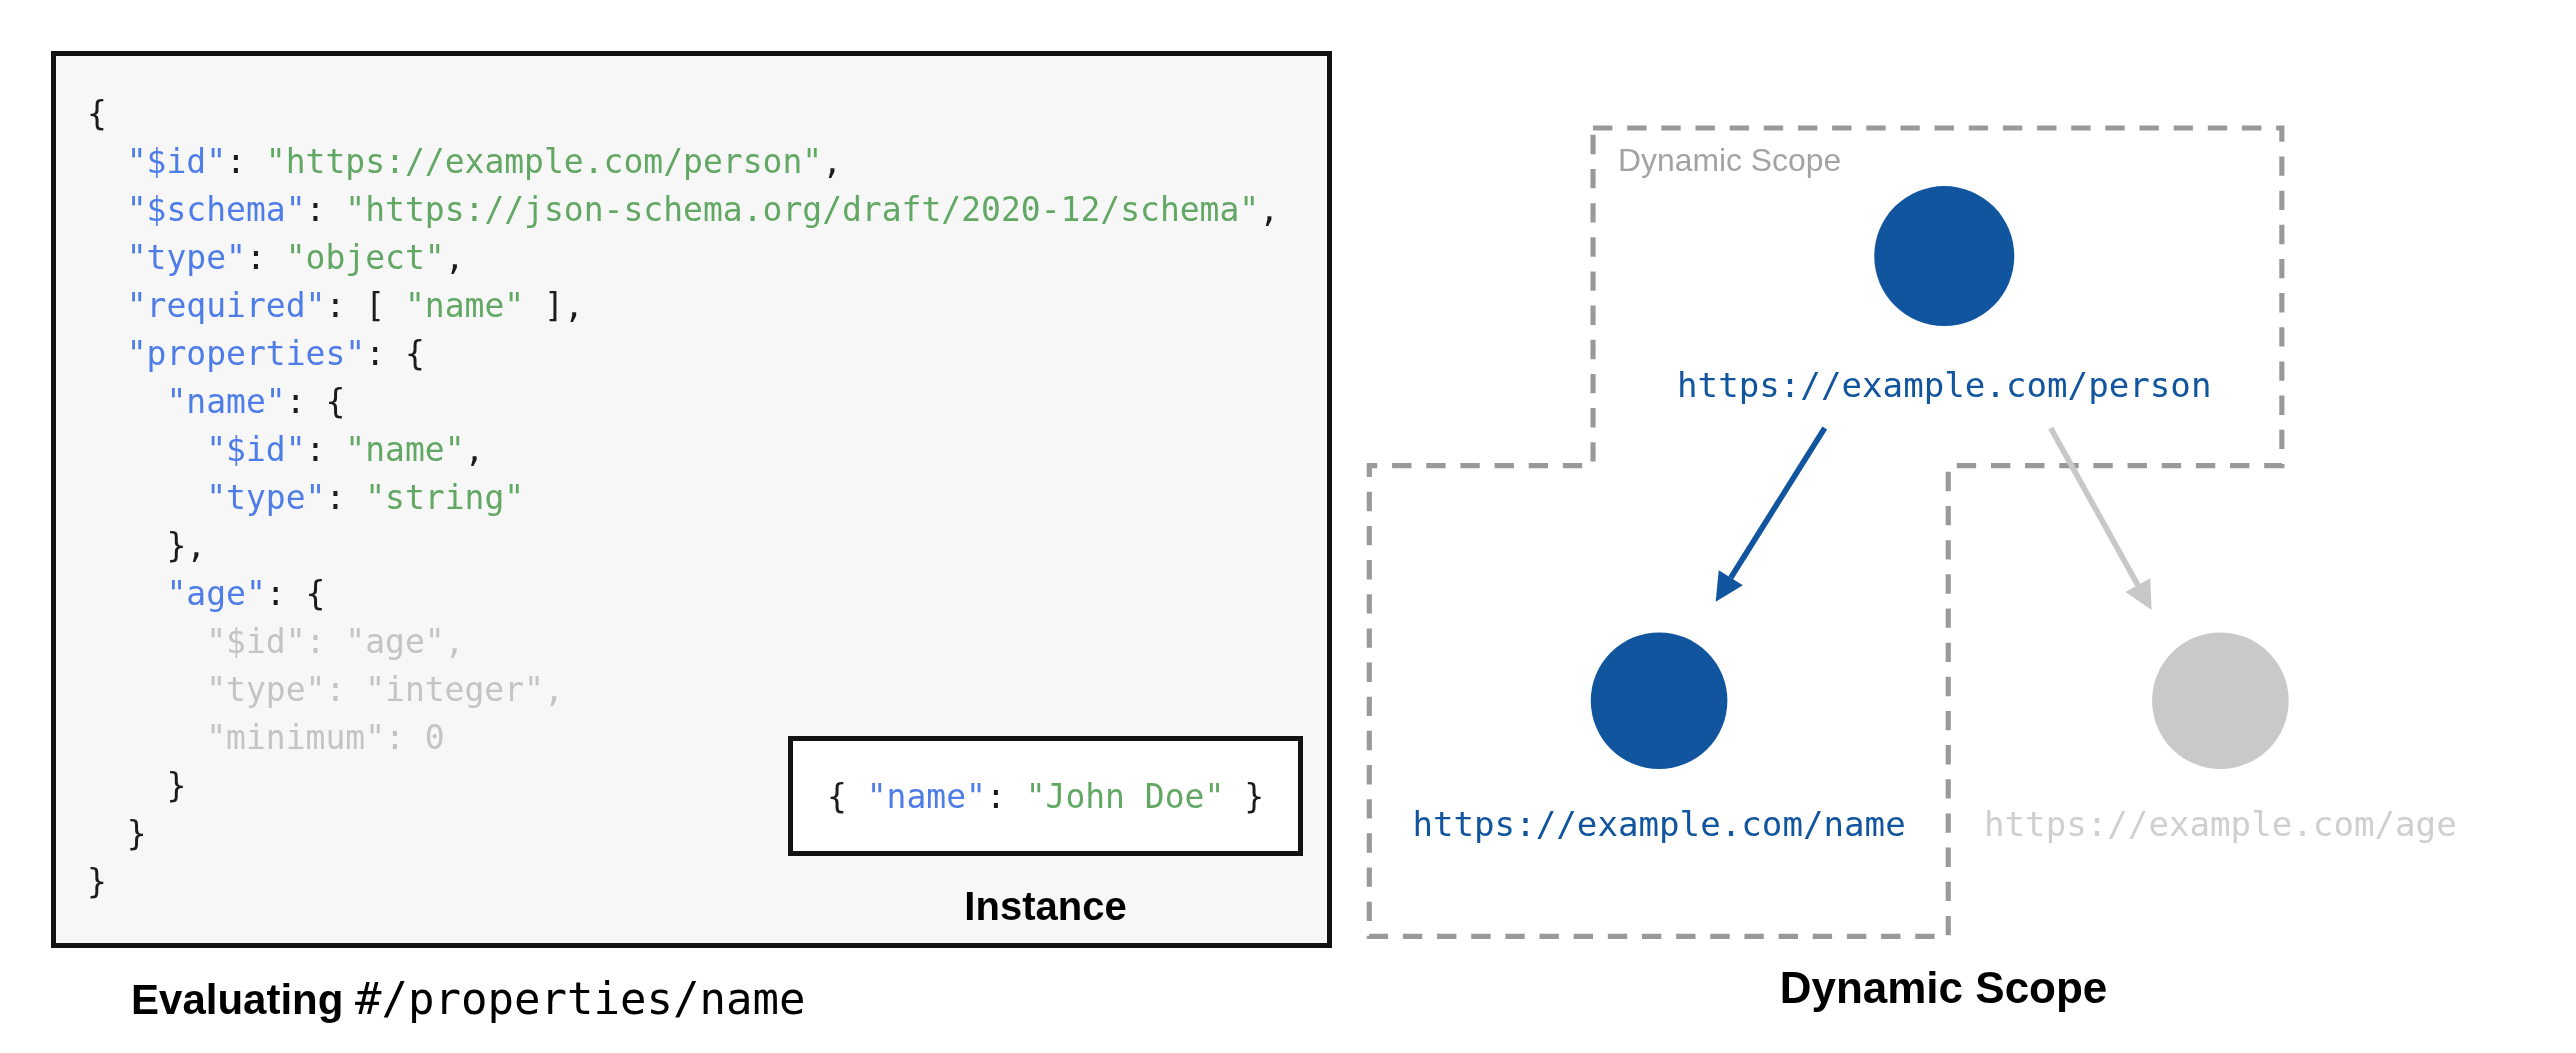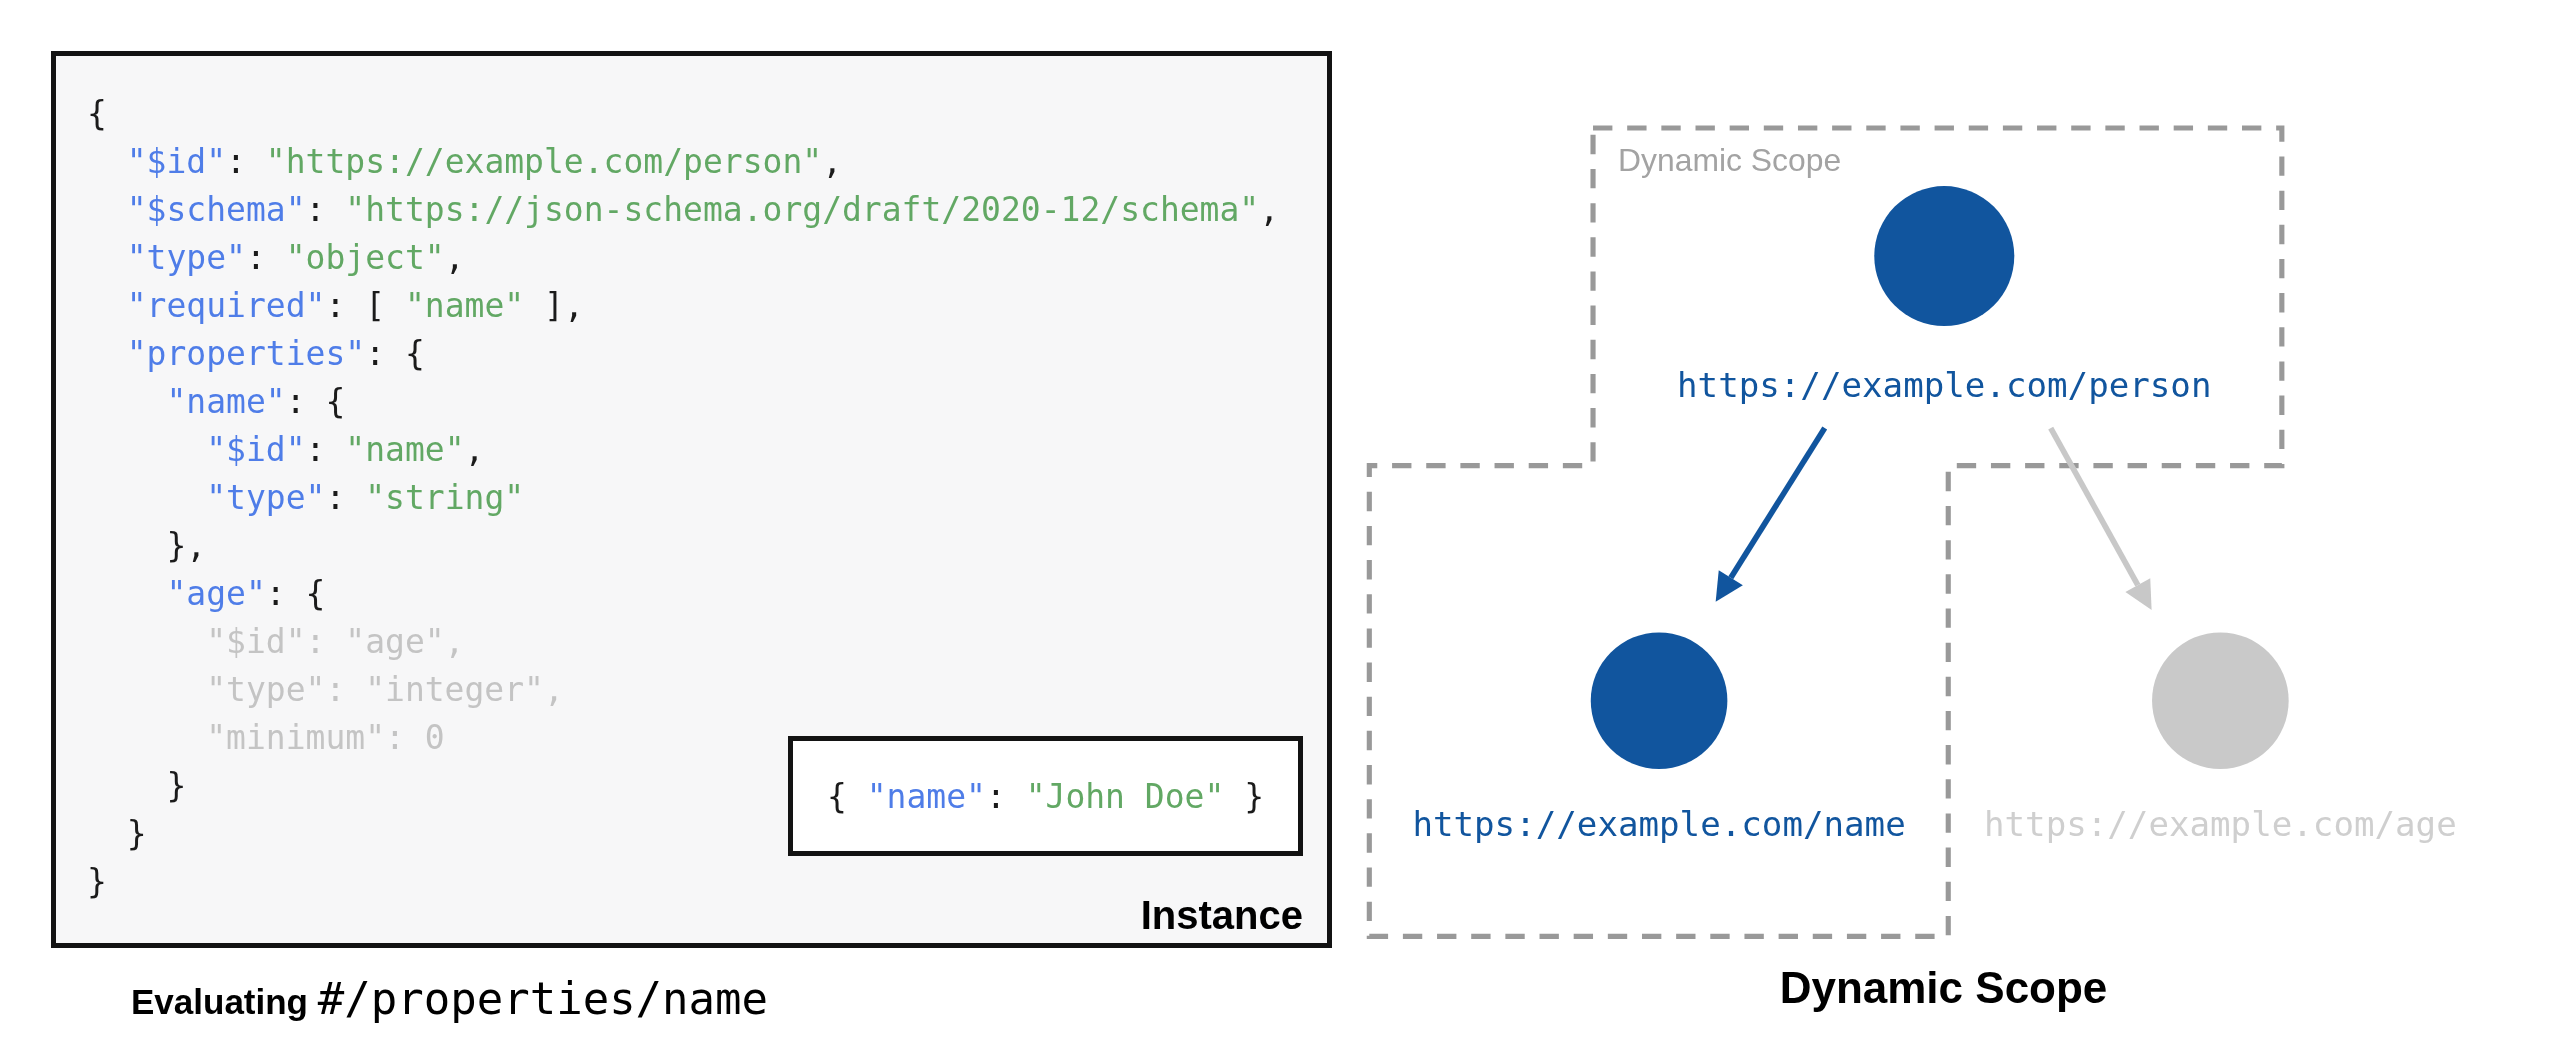--- a/index.html
+++ b/index.html
@@ -15,26 +15,26 @@
   .tok-punct{color:#1b1b1b;}
   .tok-key{color:#4f7de8;}
   .tok-str{color:#62a864;}
   .tok-muted{color:#c4c4c4;}
 
   
   .instance-box{position:absolute;left:732px;top:680px;width:515px;height:120px;
                 box-sizing:border-box;border:5.1px solid #131313;background:#ffffff;
                 display:flex;align-items:center;justify-content:center;}
   .instance-code{font-family:"DejaVu Sans Mono",monospace;font-size:33px;white-space:pre;}
-  .instance-label{position:absolute;left:732px;top:828px;width:515px;text-align:right;
-                  font-weight:bold;font-size:40px;color:#000;margin-top:9px;}
+  .instance-label{position:absolute;left:732px;top:828px;width:515px;text-align:center;
+                  font-weight:bold;font-size:40px;color:#000;}
 
   
   .left-caption{position:absolute;left:121px;top:963px;white-space:pre;color:#000;}
-  .left-caption .cap-bold{font-weight:bold;font-size:35px;font-family:"Liberation Sans",sans-serif;text-align:center;}
+  .left-caption .cap-bold{font-weight:bold;font-size:42px;font-family:"Liberation Sans",sans-serif;text-align:center;}
   .left-caption .cap-mono{font-size:44px;font-family:"DejaVu Sans Mono",monospace;font-weight:normal;}
   .right-caption{position:absolute;left:1659px;top:963px;width:569px;text-align:center;
                  font-weight:bold;font-size:44px;color:#000;}
 
   
   .scope-svg{position:absolute;left:1338px;top:85px;width:1167px;height:883px;}
   .scope-outline{fill:none;stroke:#999999;stroke-width:9;stroke-dasharray:34 26;}
   .scope-label{fill:#a3a3a3;font-family:"Liberation Sans",sans-serif;font-size:56px;}
   .node-active{fill:#11559e;}
   .node-inactive{fill:#c9c9c9;}

